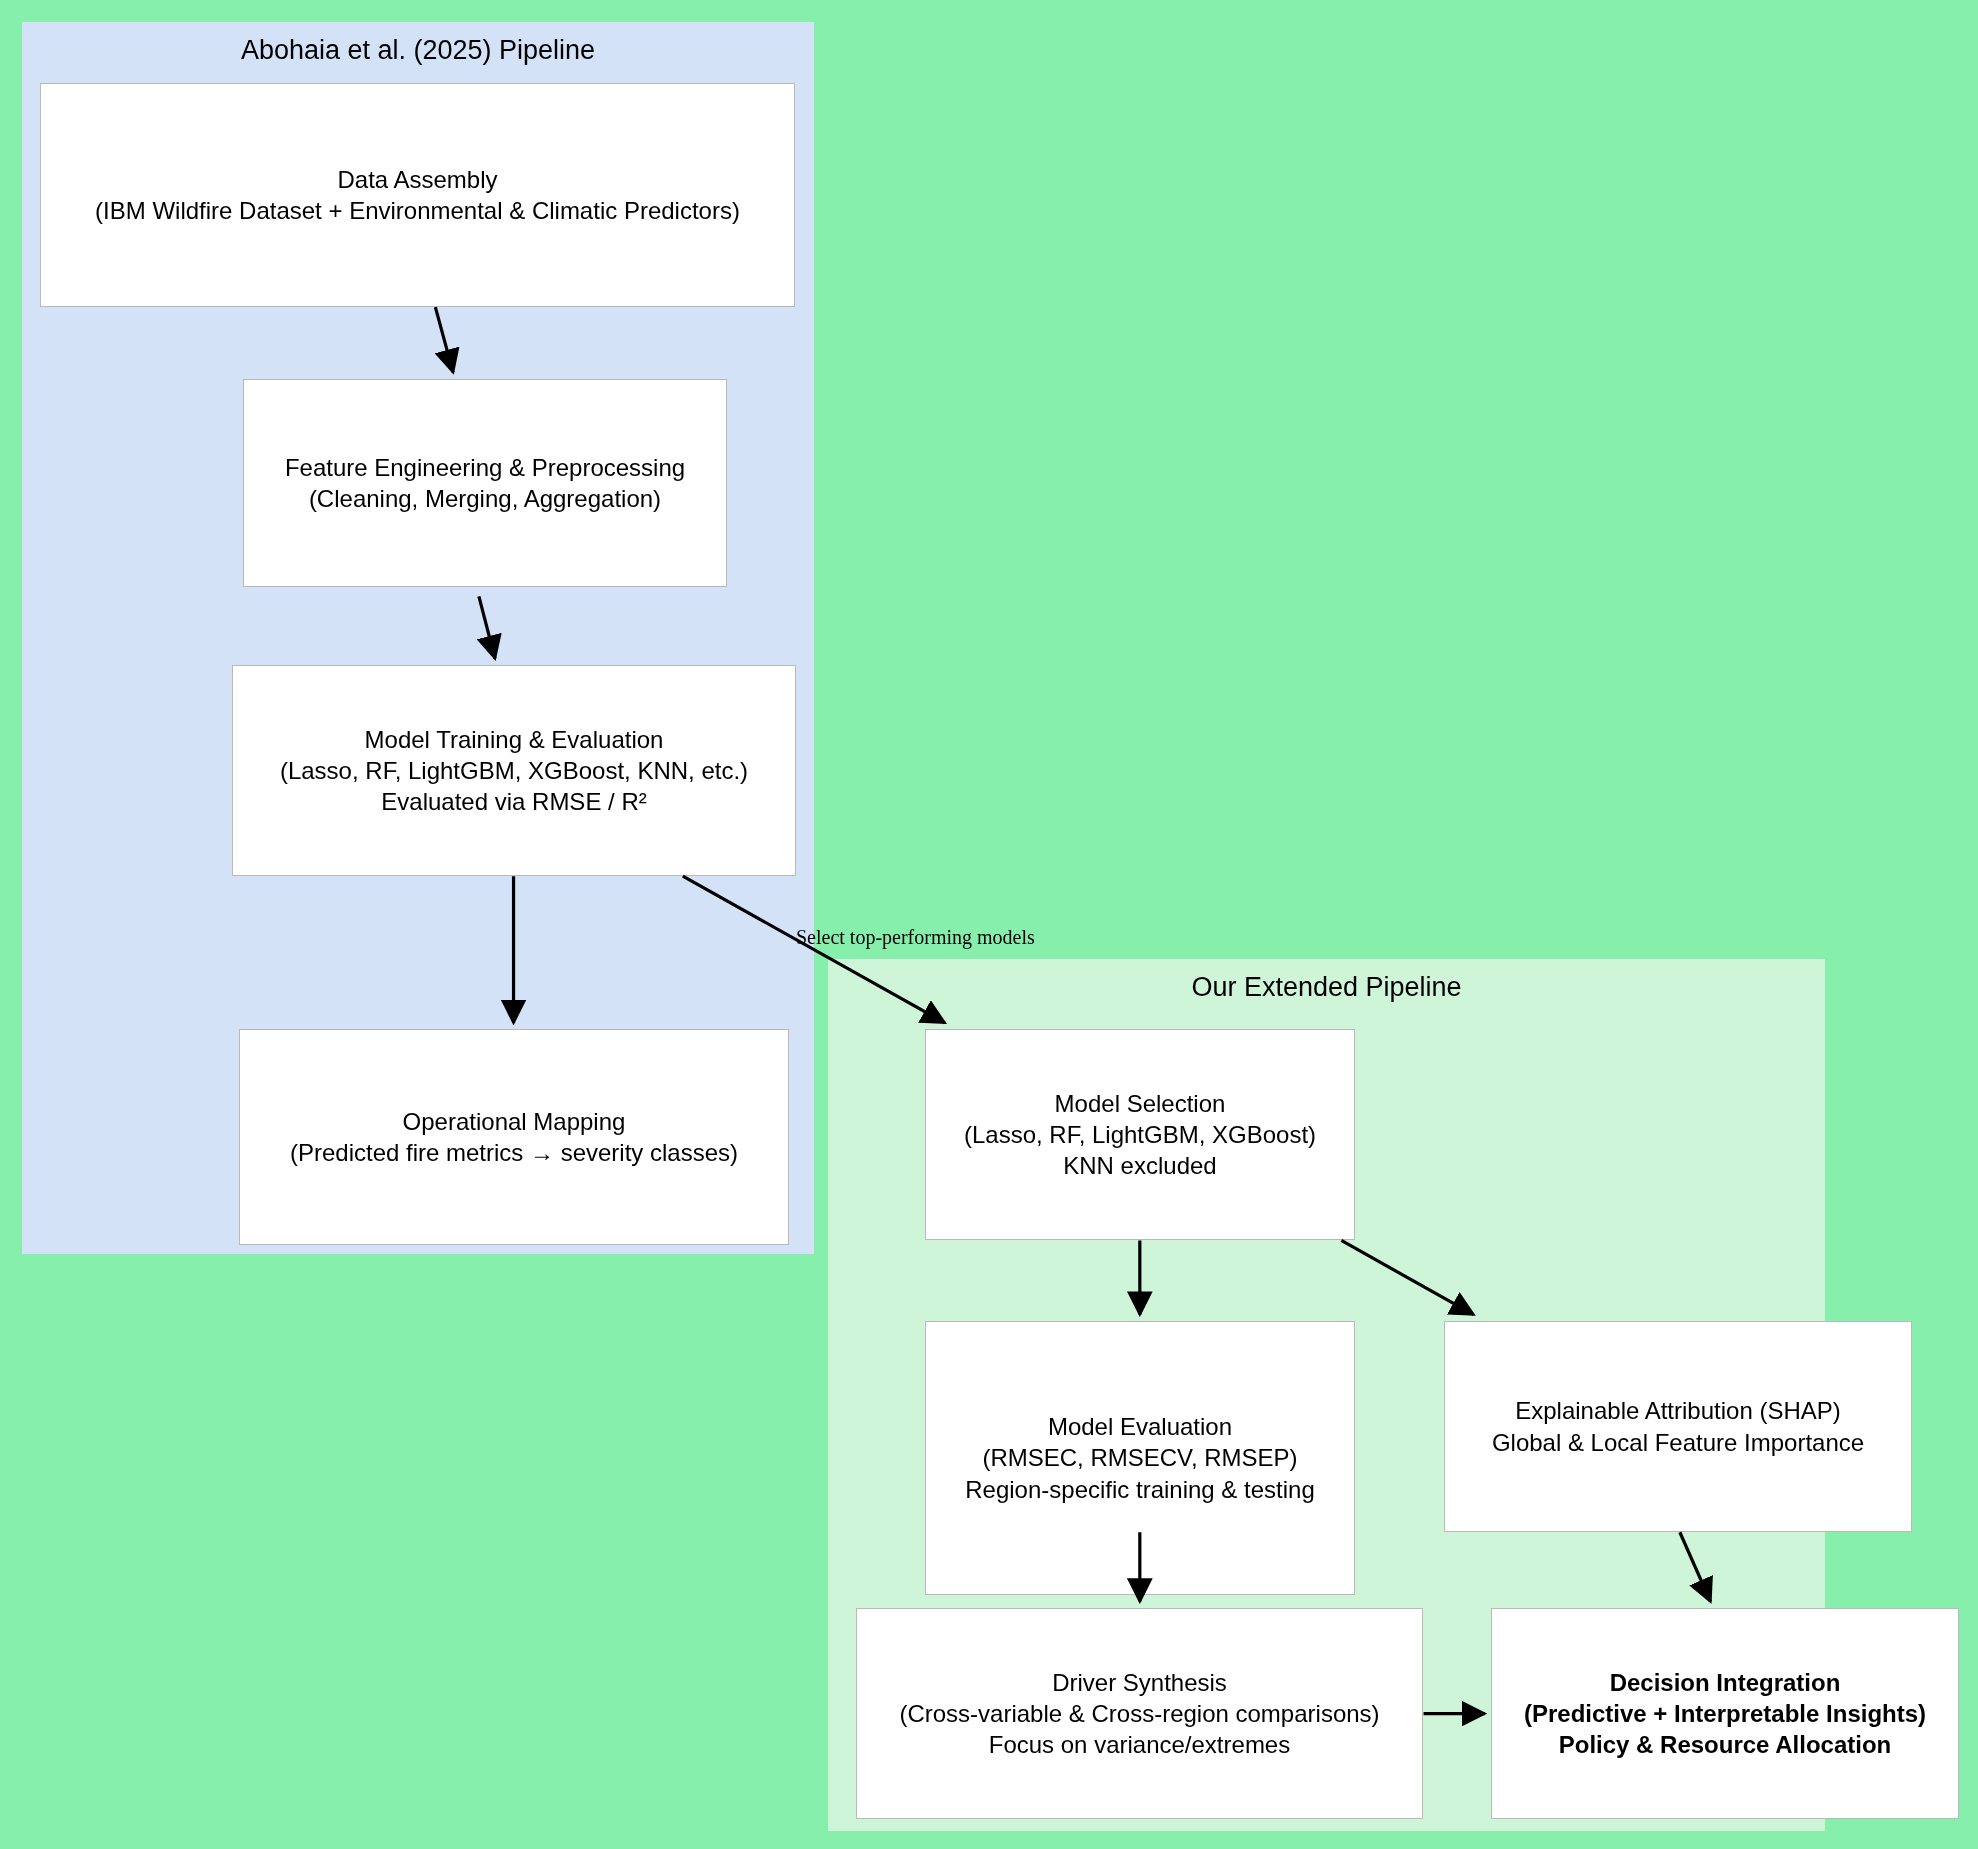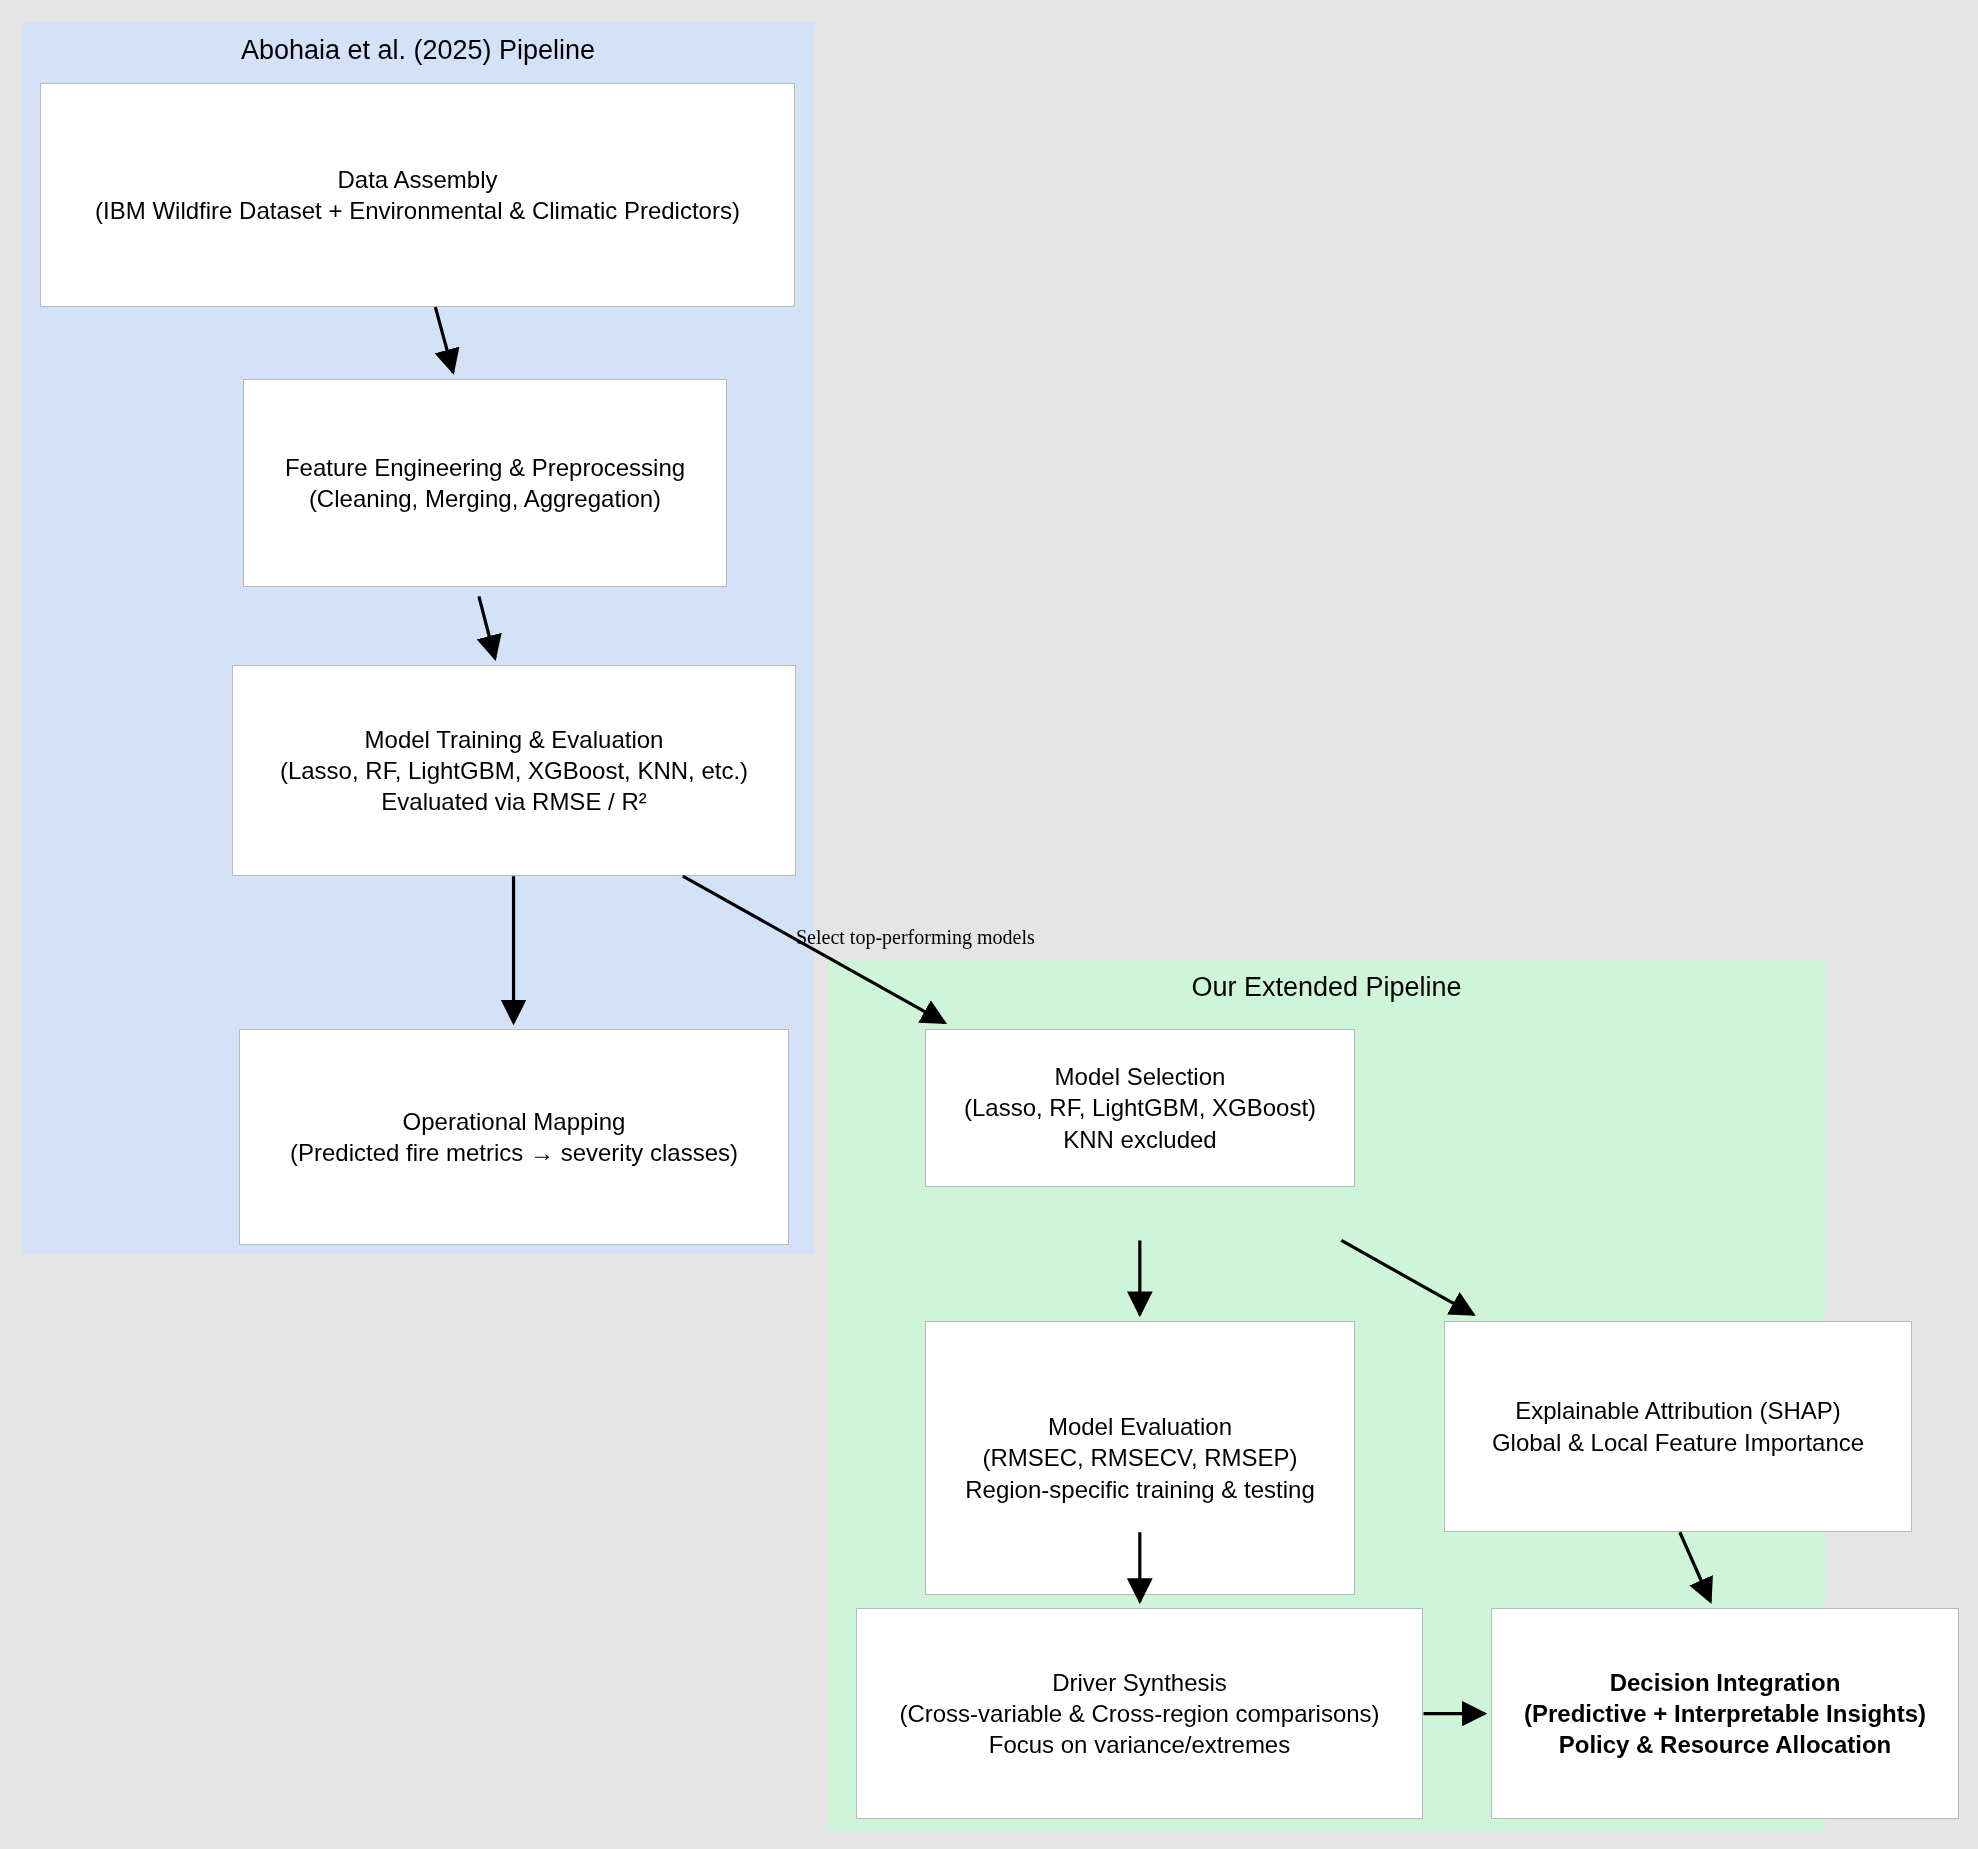--- a/index.html
+++ b/index.html
@@ -4,21 +4,21 @@
 <style>
   html, body {
     margin: 0;
     padding: 0;
     background: #ffffff;
   }
   #canvas {
     position: relative;
     width: 1979px;
     height: 1849px;
-    background: #e5e5e5;
+    background: #86efac;
     font-family: "Liberation Sans", sans-serif;
     overflow: hidden;
   }
   .cluster {
     position: absolute;
     box-sizing: border-box;
   }
   .cluster-title {
     position: absolute;
     left: 0;
@@ -89,21 +89,21 @@
     <span class="node-label">Model Training &amp; Evaluation
 (Lasso, RF, LightGBM, XGBoost, KNN, etc.)
 Evaluated via RMSE / R²</span>
   </div>
 
   <div class="node" style="left:239px; top:1029px; width:550px; height:216px;">
     <span class="node-label">Operational Mapping
 (Predicted fire metrics →  severity classes)</span>
   </div>
 
-  <div class="node" style="left:925px; top:1029px; width:430px; height:158px;">
+  <div class="node" style="left:925px; top:1029px; width:430px; height:211px;">
     <span class="node-label">Model Selection
 (Lasso, RF, LightGBM, XGBoost)
 KNN excluded</span>
   </div>
 
   <div class="node" style="left:925px; top:1321px; width:430px; height:274px;">
     <span class="node-label">Model Evaluation
 (RMSEC, RMSECV, RMSEP)
 Region-specific training &amp; testing</span>
   </div>

